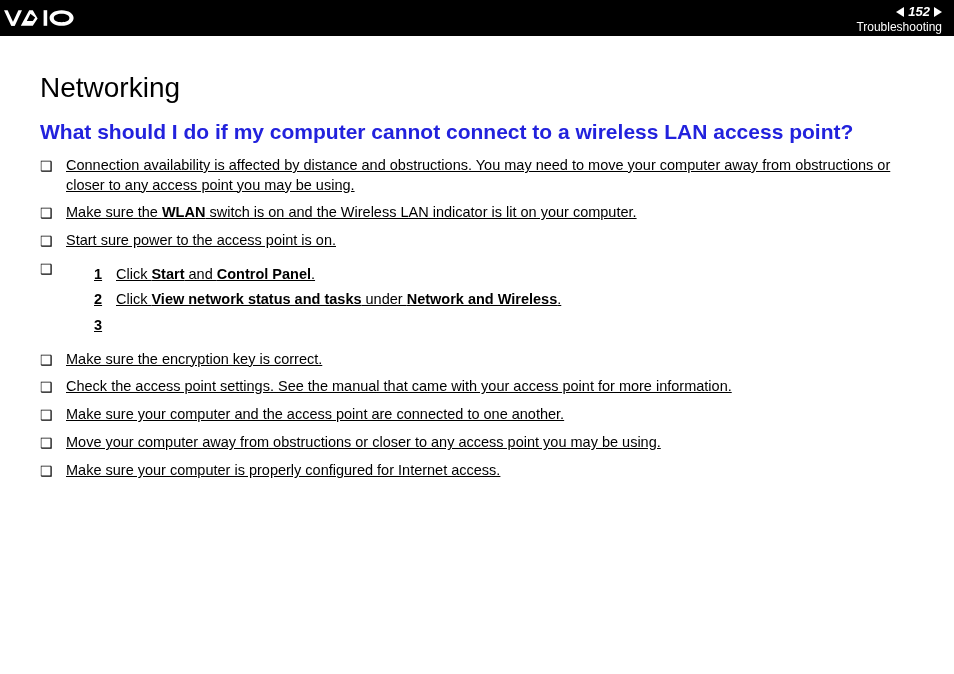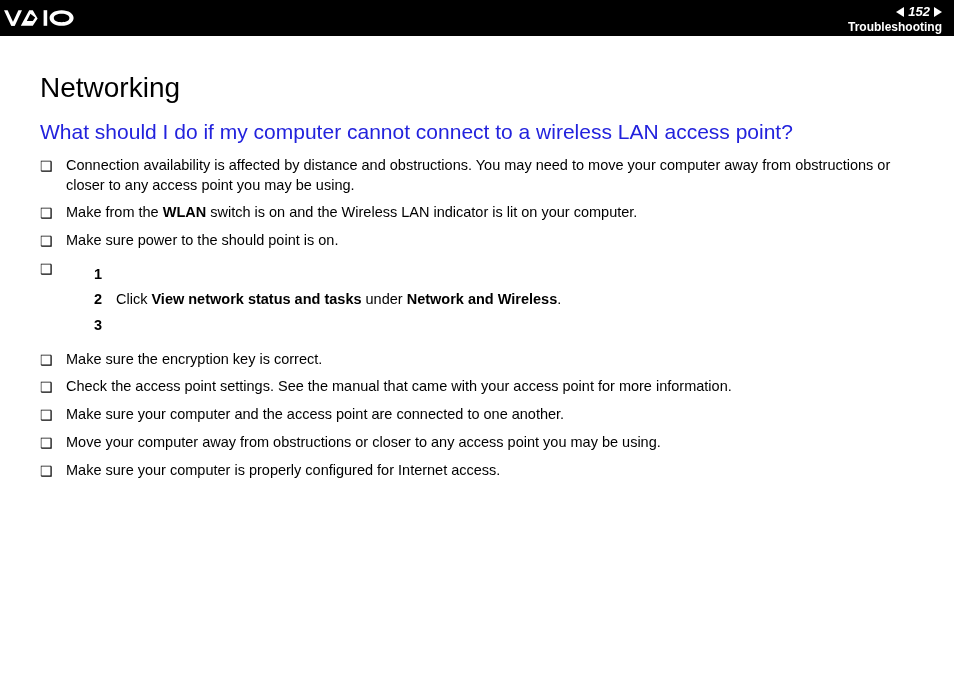--- a/index.html
+++ b/index.html
@@ -44,57 +44,57 @@
   .arrow-left { border-right: 8px solid #fff; }
   .arrow-right { border-left: 8px solid #fff; }
   .page-num {
     color: #fff;
     font-weight: bold;
     font-style: italic;
     font-size: 13px;
   }
   .section-name {
     color: #fff;
-    font-weight: bold;
+    font-weight: normal;
     font-size: 12px;
     margin-top: 1px;
   }
   .content {
     padding: 36px 40px 0 40px;
   }
   h1.title {
     font-size: 28px;
     font-weight: normal;
     color: #000;
     margin-bottom: 8px;
   }
   h2.question {
     font-size: 21px;
-    font-weight: normal;
+    font-weight: bold;
     color: #2222dd;
     margin-bottom: 12px;
     margin-top: 16px;
   }
   ul.checklist {
     list-style: none;
     padding-left: 0;
   }
   ul.checklist > li {
     display: flex;
     align-items: flex-start;
     margin-bottom: 8px;
     font-size: 14.5px;
     line-height: 1.35;
   }
   .check-bullet {
     flex: 0 0 26px;
     font-size: 14px;
     padding-top: 1px;
   }
-  .item-text { flex: 1; }
+  .item-text { flex: 1; text-decoration: underline; }
   ol.steps {
     list-style: none;
     padding-left: 28px;
     margin-top: 6px;
   }
   ol.steps li {
     display: flex;
     margin-bottom: 6px;
     font-size: 14.5px;
   }
@@ -134,33 +134,34 @@
 
   <h2 class="question">What should I do if my computer cannot connect to a wireless LAN access point?</h2>
   <ul class="checklist">
     <li>
       <span class="check-bullet">❑</span>
       <span class="item-text">Connection availability is affected by distance and obstructions. You may need to move your computer away from obstructions or closer to any access point you may be using.</span>
     </li>
     <li>
       <span class="check-bullet">❑</span>
       <span class="item-text">
-        <span>Make from the </span><b>WLAN</b><span> switch is on and the Wireless LAN indicator is lit on your computer.</span>
+        <span>Make sure the </span><b>WLAN</b><span> switch is on and the Wireless LAN indicator is lit on your computer.</span>
       </span>
     </li>
     <li>
       <span class="check-bullet">❑</span>
-      <span class="item-text">Make sure power to the should point is on.</span>
+      <span class="item-text">Start sure power to the access point is on.</span>
     </li>
     <li>
       <span class="check-bullet">❑</span>
       <span class="item-text">
         <ol class="steps">
           <li>
             <span class="step-num">1</span>
+            <span><span>Click </span><b>Start</b><span> and </span><b>Control Panel</b><span>.</span></span>
           </li>
           <li>
             <span class="step-num">2</span>
             <span><span>Click </span><b>View network status and tasks</b><span> under </span><b>Network and Wireless</b><span>.</span></span>
           </li>
           <li>
             <span class="step-num">3</span>
           </li>
         </ol>
       </span>

